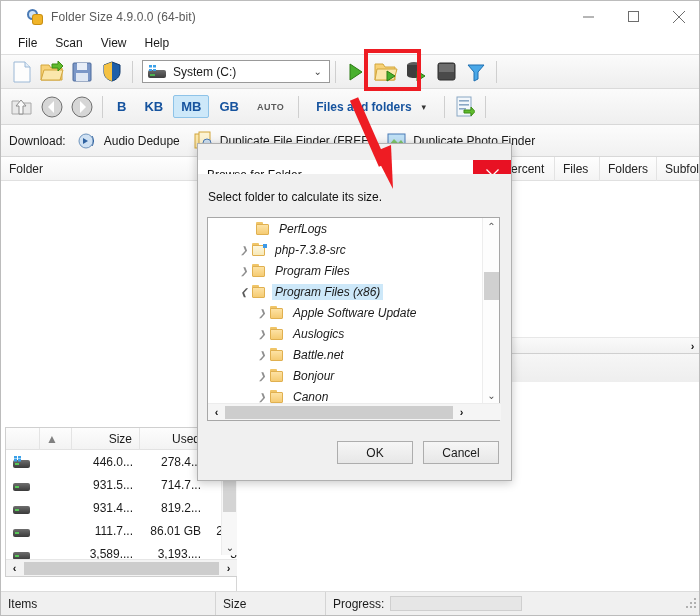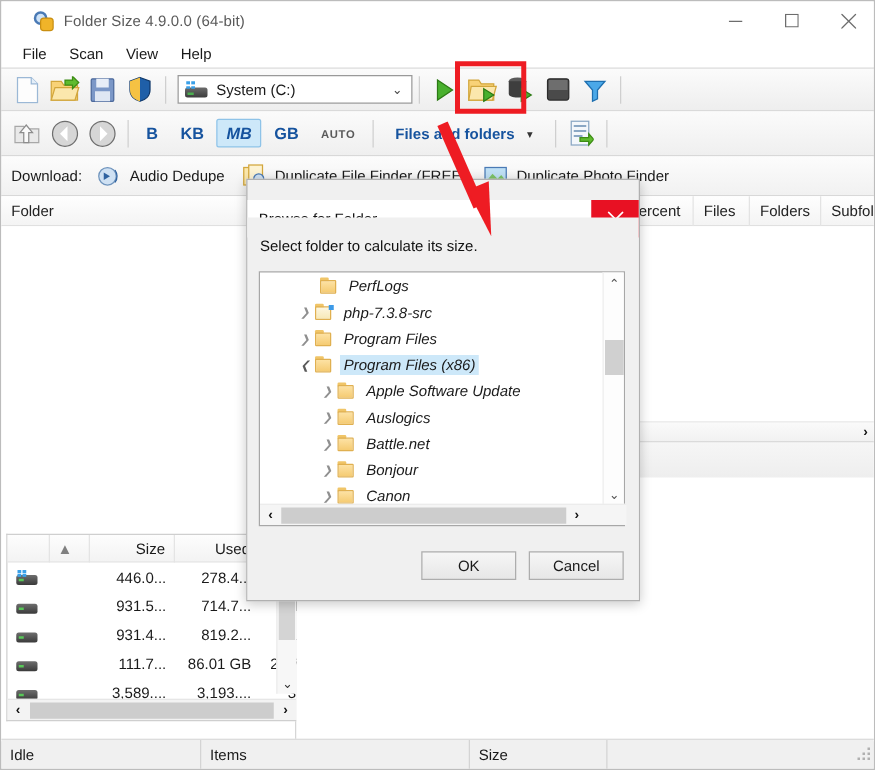--- a/index.html
+++ b/index.html
@@ -112,21 +112,21 @@
     background: linear-gradient(#fbfbfb, #efefef);
     border-bottom: 1px solid #d8d8d8;
     display: flex; align-items: center; padding-left: 6px;
   }
   .unit-btn {
     font-weight: bold; font-size: 13px; color: #16539e;
     padding: 3px 7px; margin: 0 1px; border: 1px solid transparent; border-radius: 2px;
     flex: none;
   }
   .unit-btn.active {
-    background: #cde8f9; border-color: #8ec3e8; font-style: italic;
+    background: #cde8f9; border-color: #8ec3e8;
   }
   .unit-btn.auto { font-size: 9px; letter-spacing: .5px; color: #5a5a5a; }
   .ff-label {
     font-weight: bold; font-size: 12px; margin-left: 12px; color: #16539e; flex: none;
   }
   .ff-caret { margin-left: 10px; color: #333; font-size: 9px; flex: none; }
 
   
   .dlbar {
     position: absolute; left: 0; top: 124px; width: 700px; height: 32px;
@@ -633,23 +633,26 @@
 
       <div class="dlg-hscroll">
         <div class="ha">‹</div>
         <div class="hthumb"></div>
         <div class="ha">›</div>
       </div>
     </div>
   </div>
 
   <div class="statusbar">
-    <div class="sb-cell" style="width:160px">Idle</div>
     <div class="sb-cell" style="width:215px">Items</div>
     <div class="sb-cell" style="width:110px">Size</div>
+    <div class="sb-cell" style="width:215px;border-right:none">
+      <span>Progress:</span>
+      <span class="sb-progress"></span>
+    </div>
     <div class="sb-grip"></div>
   </div>
 
   <div id="dialog">
     <div class="dlg-title">
       <div class="t">Browse for Folder</div>
       <div class="dlg-close">
         <svg width="13" height="13" viewBox="0 0 13 13">
             <line x1="0.5" y1="0.5" x2="12.5" y2="12.5" stroke="#fff" stroke-width="1.3"></line>
             <line x1="12.5" y1="0.5" x2="0.5" y2="12.5" stroke="#fff" stroke-width="1.3"></line>

